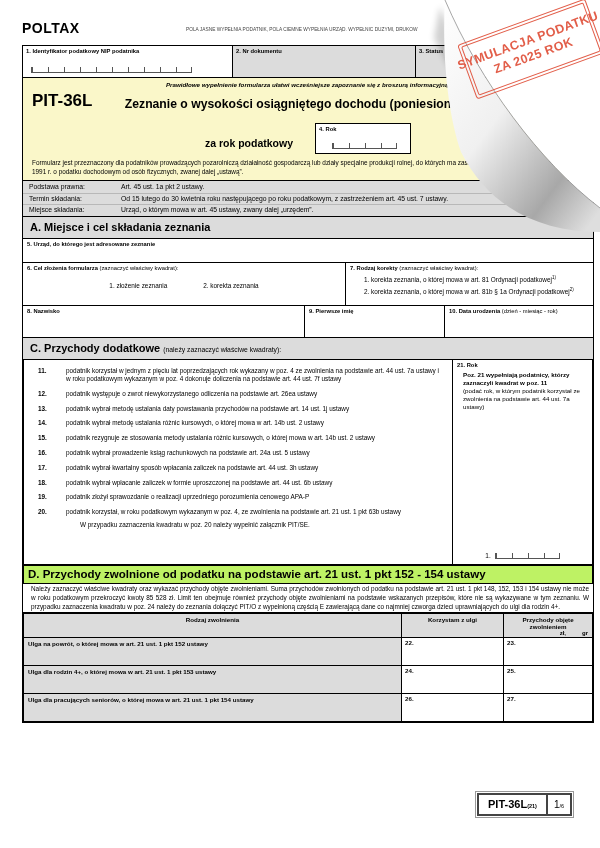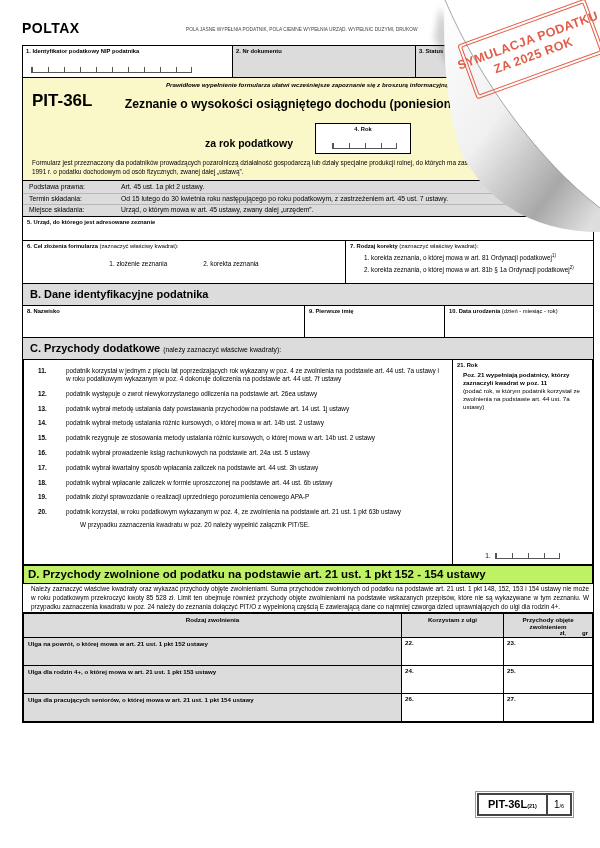--- a/index.html
+++ b/index.html
@@ -26,21 +26,21 @@
   .flabel .hint { font-weight:normal; }
   .comb { height:6px; border-bottom:1px solid #555; border-left:1px solid #555; border-right:1px solid #555;
           background-image:repeating-linear-gradient(90deg,#555 0 1px,transparent 1px 16px); }
   .nip-comb { position:absolute; left:8px; bottom:4px; width:161px; }
 
   
   .yellow { position:relative; height:102px; background:#faf7c9; border-left:1px solid #000; border-right:1px solid #000; }
   .notice { padding-top:3px; text-align:center; font-size:6.2px; font-weight:bold; font-style:italic; }
   .form-code { position:absolute; left:9px; top:13px; font-size:17px; font-weight:bold; }
   .main-title { margin-top:9px; text-align:center; font-size:12.2px; font-weight:bold; }
-  .year-row { position:absolute; left:0; top:45px; width:100%; display:flex; justify-content:center; align-items:center; gap:22px;text-align:center; }
+  .year-row { position:absolute; left:0; top:45px; width:100%; display:flex; justify-content:center; align-items:center; gap:22px; }
   .year-label { font-size:10.5px; font-weight:bold; padding-top:8px; }
   .year-box { position:relative; width:96px; height:31px; background:#fff; border:1px solid #000; padding:2px 3px; }
   .year-comb { position:absolute; left:16px; bottom:4px; width:65px; }
   .desc { position:absolute; left:9px; right:9px; bottom:3px; font-size:6.4px; line-height:1.4; text-align:justify; }
 
   
   .legal { height:37px; background:#dcdcdc; border:1px solid #000; padding:1px 0; }
   .legal-row { display:flex; font-size:6.8px; line-height:1.0; padding:2.2px 0 1.6px 6px; }
   .legal-row + .legal-row { border-top:1px solid #b8b8b8; }
   .legal-row .ll { width:92px; }
@@ -155,20 +155,21 @@
       <div class="legal-row">
         <span class="ll">Termin składania:</span>
         <span>Od 15 lutego do 30 kwietnia roku następującego po roku podatkowym, z zastrzeżeniem art. 45 ust. 7 ustawy.</span>
       </div>
       <div class="legal-row">
         <span class="ll">Miejsce składania:</span>
         <span>Urząd, o którym mowa w art. 45 ustawy, zwany dalej „urzędem”.</span>
       </div>
     </div>
 
+    <div class="sec-head">A. Miejsce i cel składania zeznania</div>
     <div class="box5">
       <div class="flabel">5. Urząd, do którego jest adresowane zeznanie</div>
     </div>
     <div class="row67">
       <div class="box6">
         <div class="flabel">
           <span>6. Cel złożenia formularza</span>
           <span class="hint">(zaznaczyć właściwy kwadrat):</span>
         </div>
         <div class="opts">
@@ -183,21 +184,20 @@
         </div>
         <div class="opt">
           <span>1. korekta zeznania, o której mowa w art. 81 Ordynacji podatkowej</span><sup>1)</sup>
         </div>
         <div class="opt">
           <span>2. korekta zeznania, o której mowa w art. 81b § 1a Ordynacji podatkowej</span><sup>2)</sup>
         </div>
       </div>
     </div>
 
-    <div class="sec-head">B. Dane identyfikacyjne podatnika</div>
     <div class="row8910">
       <div class="cell cell8">
         <div class="flabel">8. Nazwisko</div>
       </div>
       <div class="cell cell9">
         <div class="flabel">9. Pierwsze imię</div>
       </div>
       <div class="cell cell10">
         <div class="flabel">
           <span>10. Data urodzenia</span>

